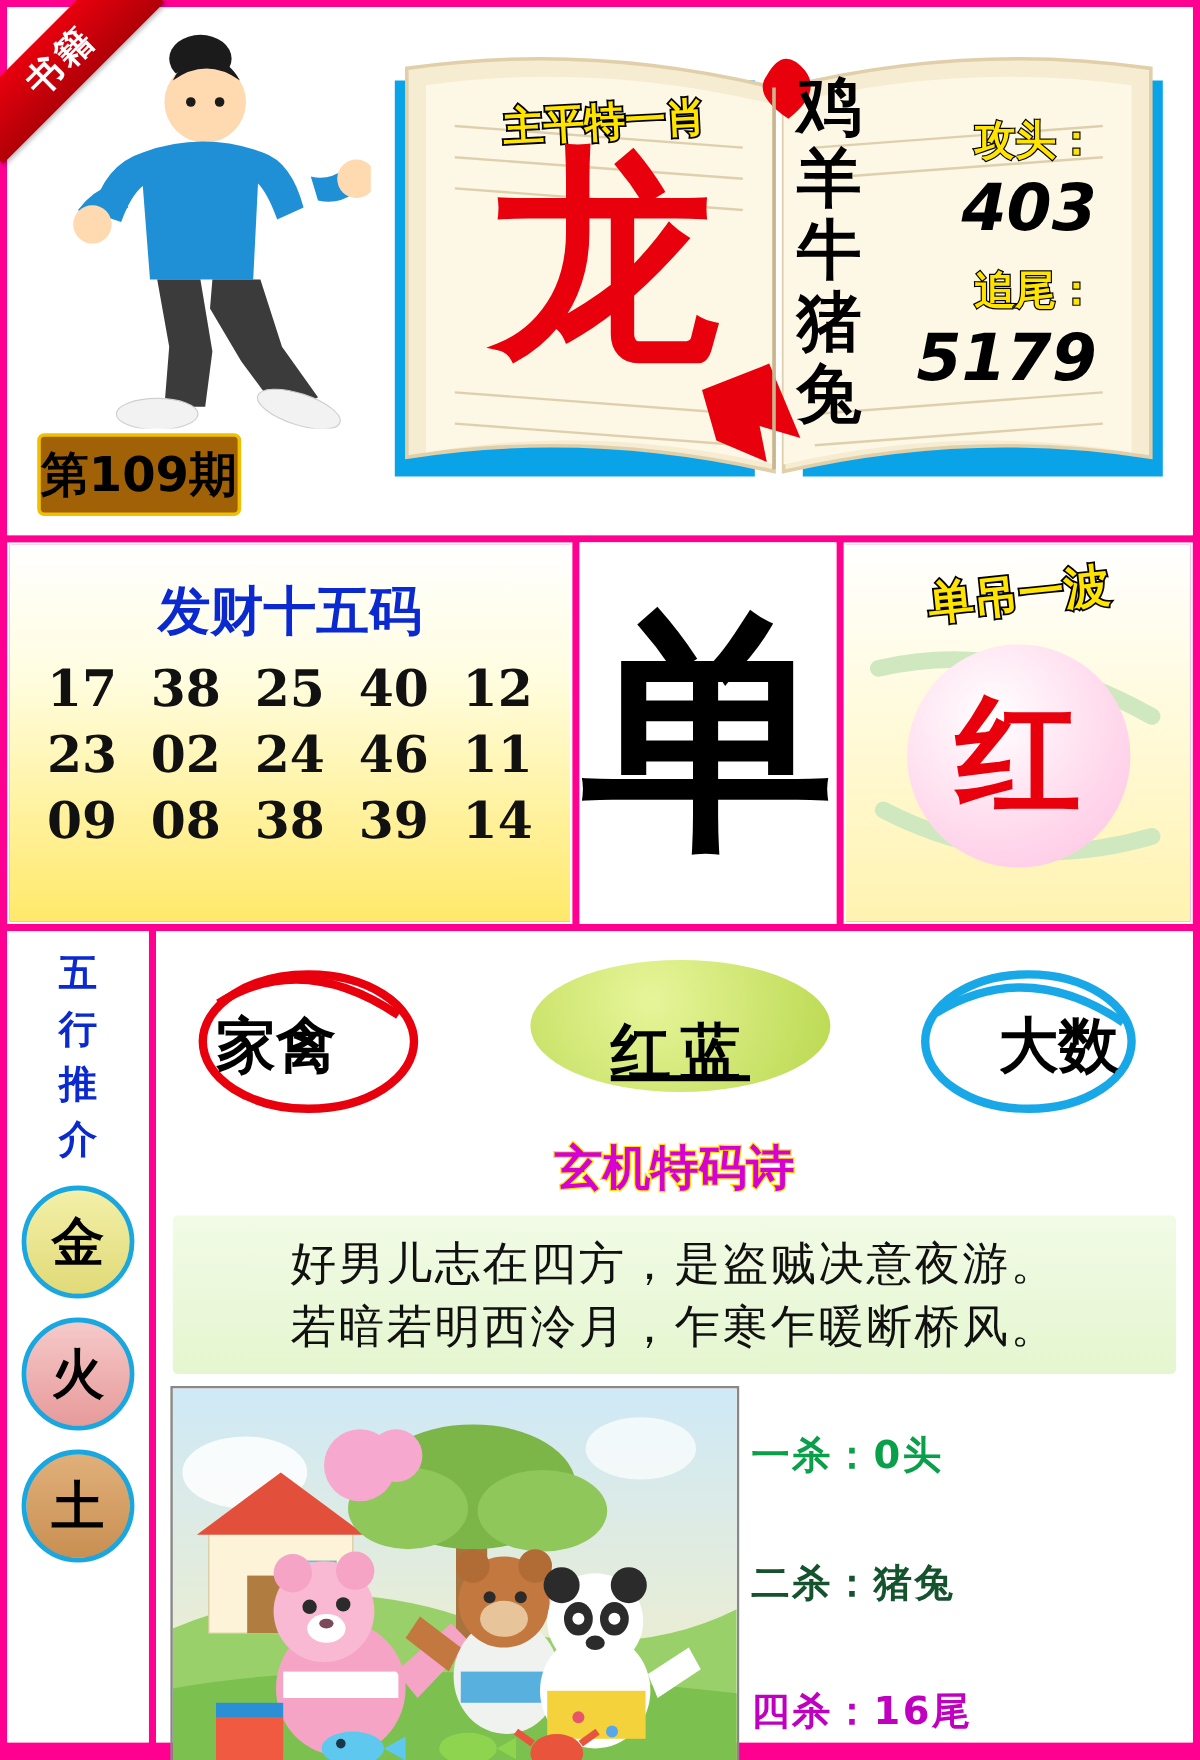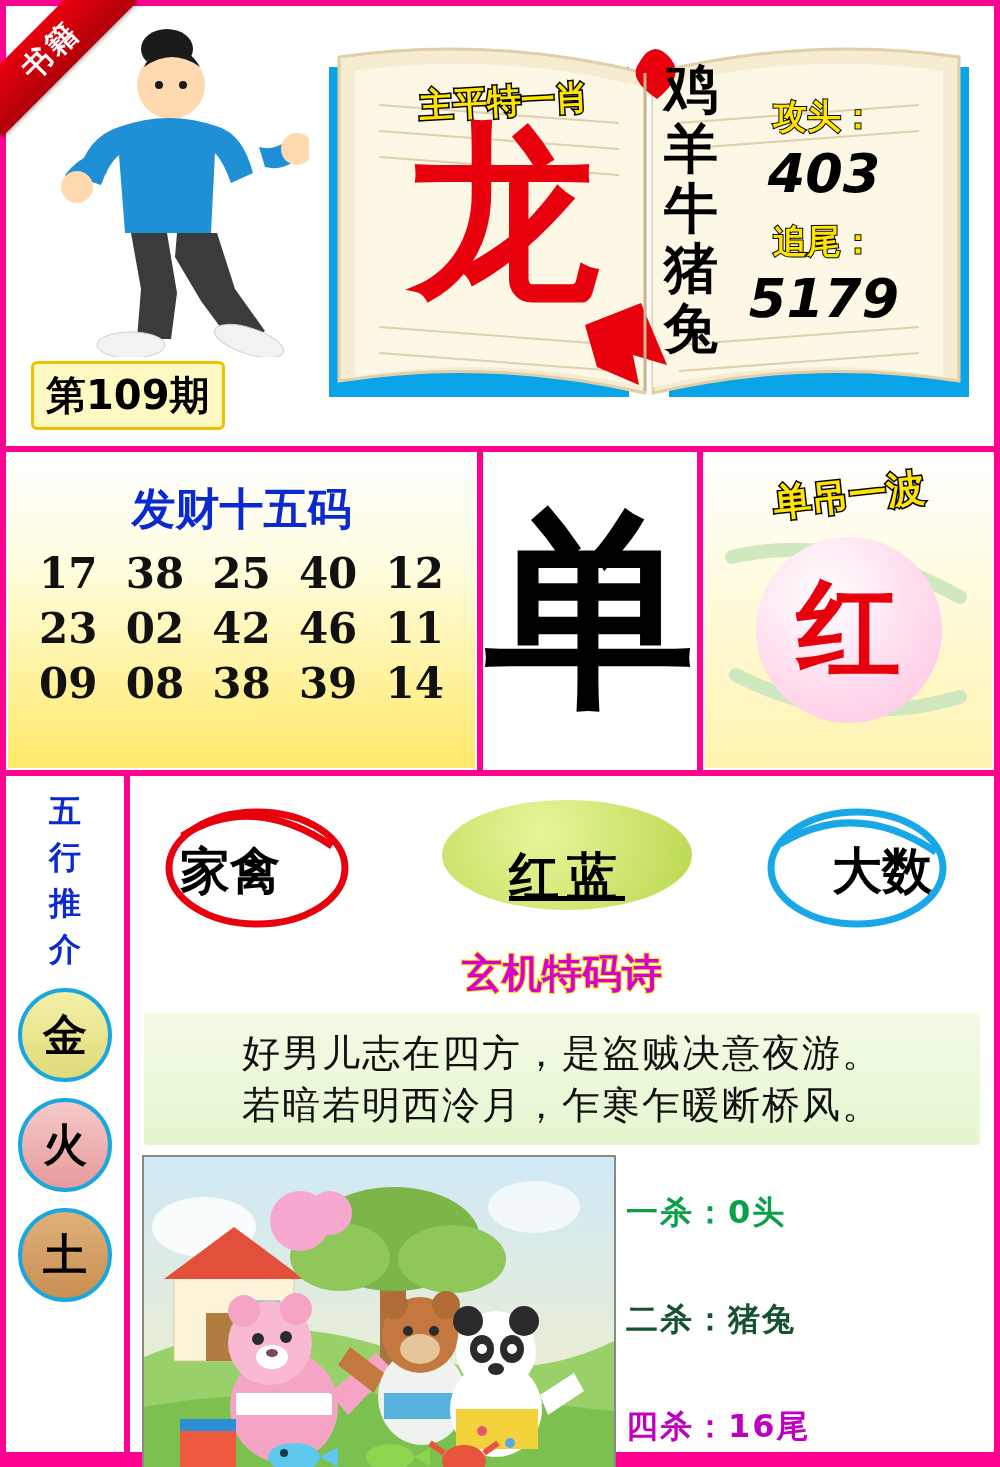--- a/index.html
+++ b/index.html
@@ -22,22 +22,22 @@
   }
 
   
   .top-panel{
     position:relative;height:440px;background:#fff;border:3px solid #fff;
     box-sizing:border-box;overflow:hidden;
   }
   .walker{position:absolute;left:40px;top:18px;width:260px;height:330px;}
   .issue-badge{
     position:absolute;left:22px;top:352px;
-    background:#fef9c3;border:3px solid #f0c000;border-radius:6px;
-    padding:4px 12px;font-size:40px;font-weight:bold;color:#000;
+    background:#a16207;border:3px solid #f0c000;border-radius:6px;
+    padding:4px 0;font-size:40px;font-weight:bold;color:#000;
     font-family:"DejaVu Sans","Liberation Sans",sans-serif;
   }
 
   .book{position:absolute;left:300px;top:18px;width:680px;height:400px;}
 
   .book-title{
     position:absolute;left:385px;top:70px;width:220px;text-align:center;
     font-size:34px;font-weight:bold;color:#ffe400;
     -webkit-text-stroke:3px #000;paint-order:stroke fill;
     transform:rotate(-3deg);z-index:12;
@@ -45,21 +45,21 @@
   }
   .book-big{
     position:absolute;left:380px;top:110px;width:230px;text-align:center;
     font-size:190px;line-height:190px;font-weight:bold;color:#e8000d;
     z-index:12;font-family:"DejaVu Sans","Liberation Sans",sans-serif;
   }
   .zodiac-col{
     position:absolute;left:650px;top:50px;width:64px;z-index:12;
     font-size:54px;line-height:60px;font-weight:bold;color:#000;text-align:center;
   }
-  .right-stats{position:absolute;left:725px;top:85px;z-index:12;width:180px;text-align:center;}
+  .right-stats{position:absolute;left:725px;top:85px;z-index:12;width:180px;text-align:right;}
   .stat-label{font-size:34px;font-weight:bold;color:#ffe400;-webkit-text-stroke:2px #000;paint-order:stroke fill;}
   .stat-val{font-size:54px;font-weight:bold;color:#000;font-style:italic;margin:2px 0 14px;}
 
   
   .row2{display:flex;gap:6px;margin-top:6px;height:318px;}
   .card{background:#fff;box-sizing:border-box;position:relative;}
   .c-left{
     width:502px;
     background:linear-gradient(180deg,#ffffff 0%,#fffde0 35%,#ffe96a 100%);
     border:2px solid #fff;
@@ -219,21 +219,21 @@
     <div class="card c-left">
       <h3>发财十五码</h3>
       <div class="num-grid">
         <span>17</span>
         <span>38</span>
         <span>25</span>
         <span>40</span>
         <span>12</span>
         <span>23</span>
         <span>02</span>
-        <span>42</span>
+        <span>24</span>
         <span>46</span>
         <span>11</span>
         <span>09</span>
         <span>08</span>
         <span>38</span>
         <span>39</span>
         <span>14</span>
       </div>
     </div>
 

